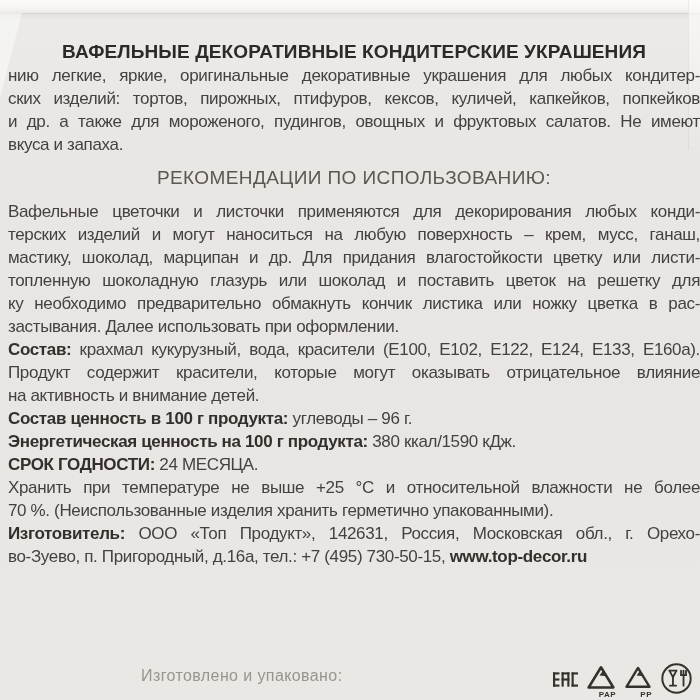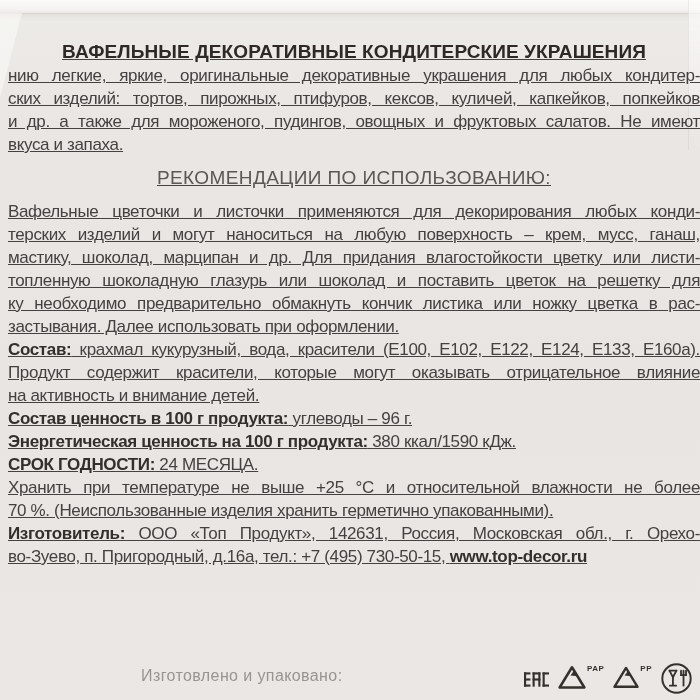--- a/index.html
+++ b/index.html
@@ -16,39 +16,39 @@
     background:linear-gradient(180deg,#fcfbfa 0%,#f5f3f1 70%,#ece9e6 100%);
     border-bottom:1px solid rgba(170,164,158,.45);
     box-shadow:0 2px 4px rgba(120,114,108,.10);}
   .corner-fold{position:absolute;left:0;top:13px;width:0;height:0;
     border-left:22px solid rgba(252,251,250,.55);
     border-bottom:85px solid transparent;}
   .right-sliver{position:absolute;right:0;top:0;width:11px;height:150px;
     background:linear-gradient(180deg,rgba(252,251,250,.75),rgba(252,251,250,0));
     border-left:1px solid rgba(190,184,178,.25);}
   
-  .content{position:absolute;left:8px;right:0;top:40px;color:#454140;text-decoration:underline;}
+  .content{position:absolute;left:8px;right:0;top:40px;color:#454140;}
   .title{font-weight:bold;font-size:19px;line-height:24px;text-align:center;
     color:#2c2927;letter-spacing:.1px;}
   .section-heading{margin-top:10px;font-size:19px;line-height:24px;text-align:center;
     color:#5b5753;letter-spacing:.4px;}
   .textblock{margin-top:0;}
   .textblock.intro{margin-top:0;}
   .textblock.main{margin-top:10px;}
   .line{font-size:17px;line-height:23px;letter-spacing:-.35px;white-space:nowrap;
     overflow:visible;}
   .line.j{text-align:justify;text-align-last:justify;}
   .line.l{text-align:right;text-align-last:left;}
   .line .b{font-weight:bold;color:#332f2c;}
   
   .made-note{position:absolute;left:141px;top:667px;font-size:16px;
     color:#98948f;letter-spacing:.4px;}
   .icons-row{position:absolute;right:7px;top:664px;display:flex;gap:8px;
     align-items:flex-start;color:#35322d;}
-  .icon-col{display:flex;flex-direction:row;align-items:flex-start;}
+  .icon-col{display:flex;flex-direction:column;align-items:flex-end;}
   .icon-label{font-size:8px;line-height:8px;margin-top:1px;color:#35322d;
     letter-spacing:.5px;font-weight:bold;}
   svg{display:block;}
 </style>
 </head>
 <body>
 
 <div class="package">
   <div class="top-strip"></div>
   <div class="corner-fold"></div>

